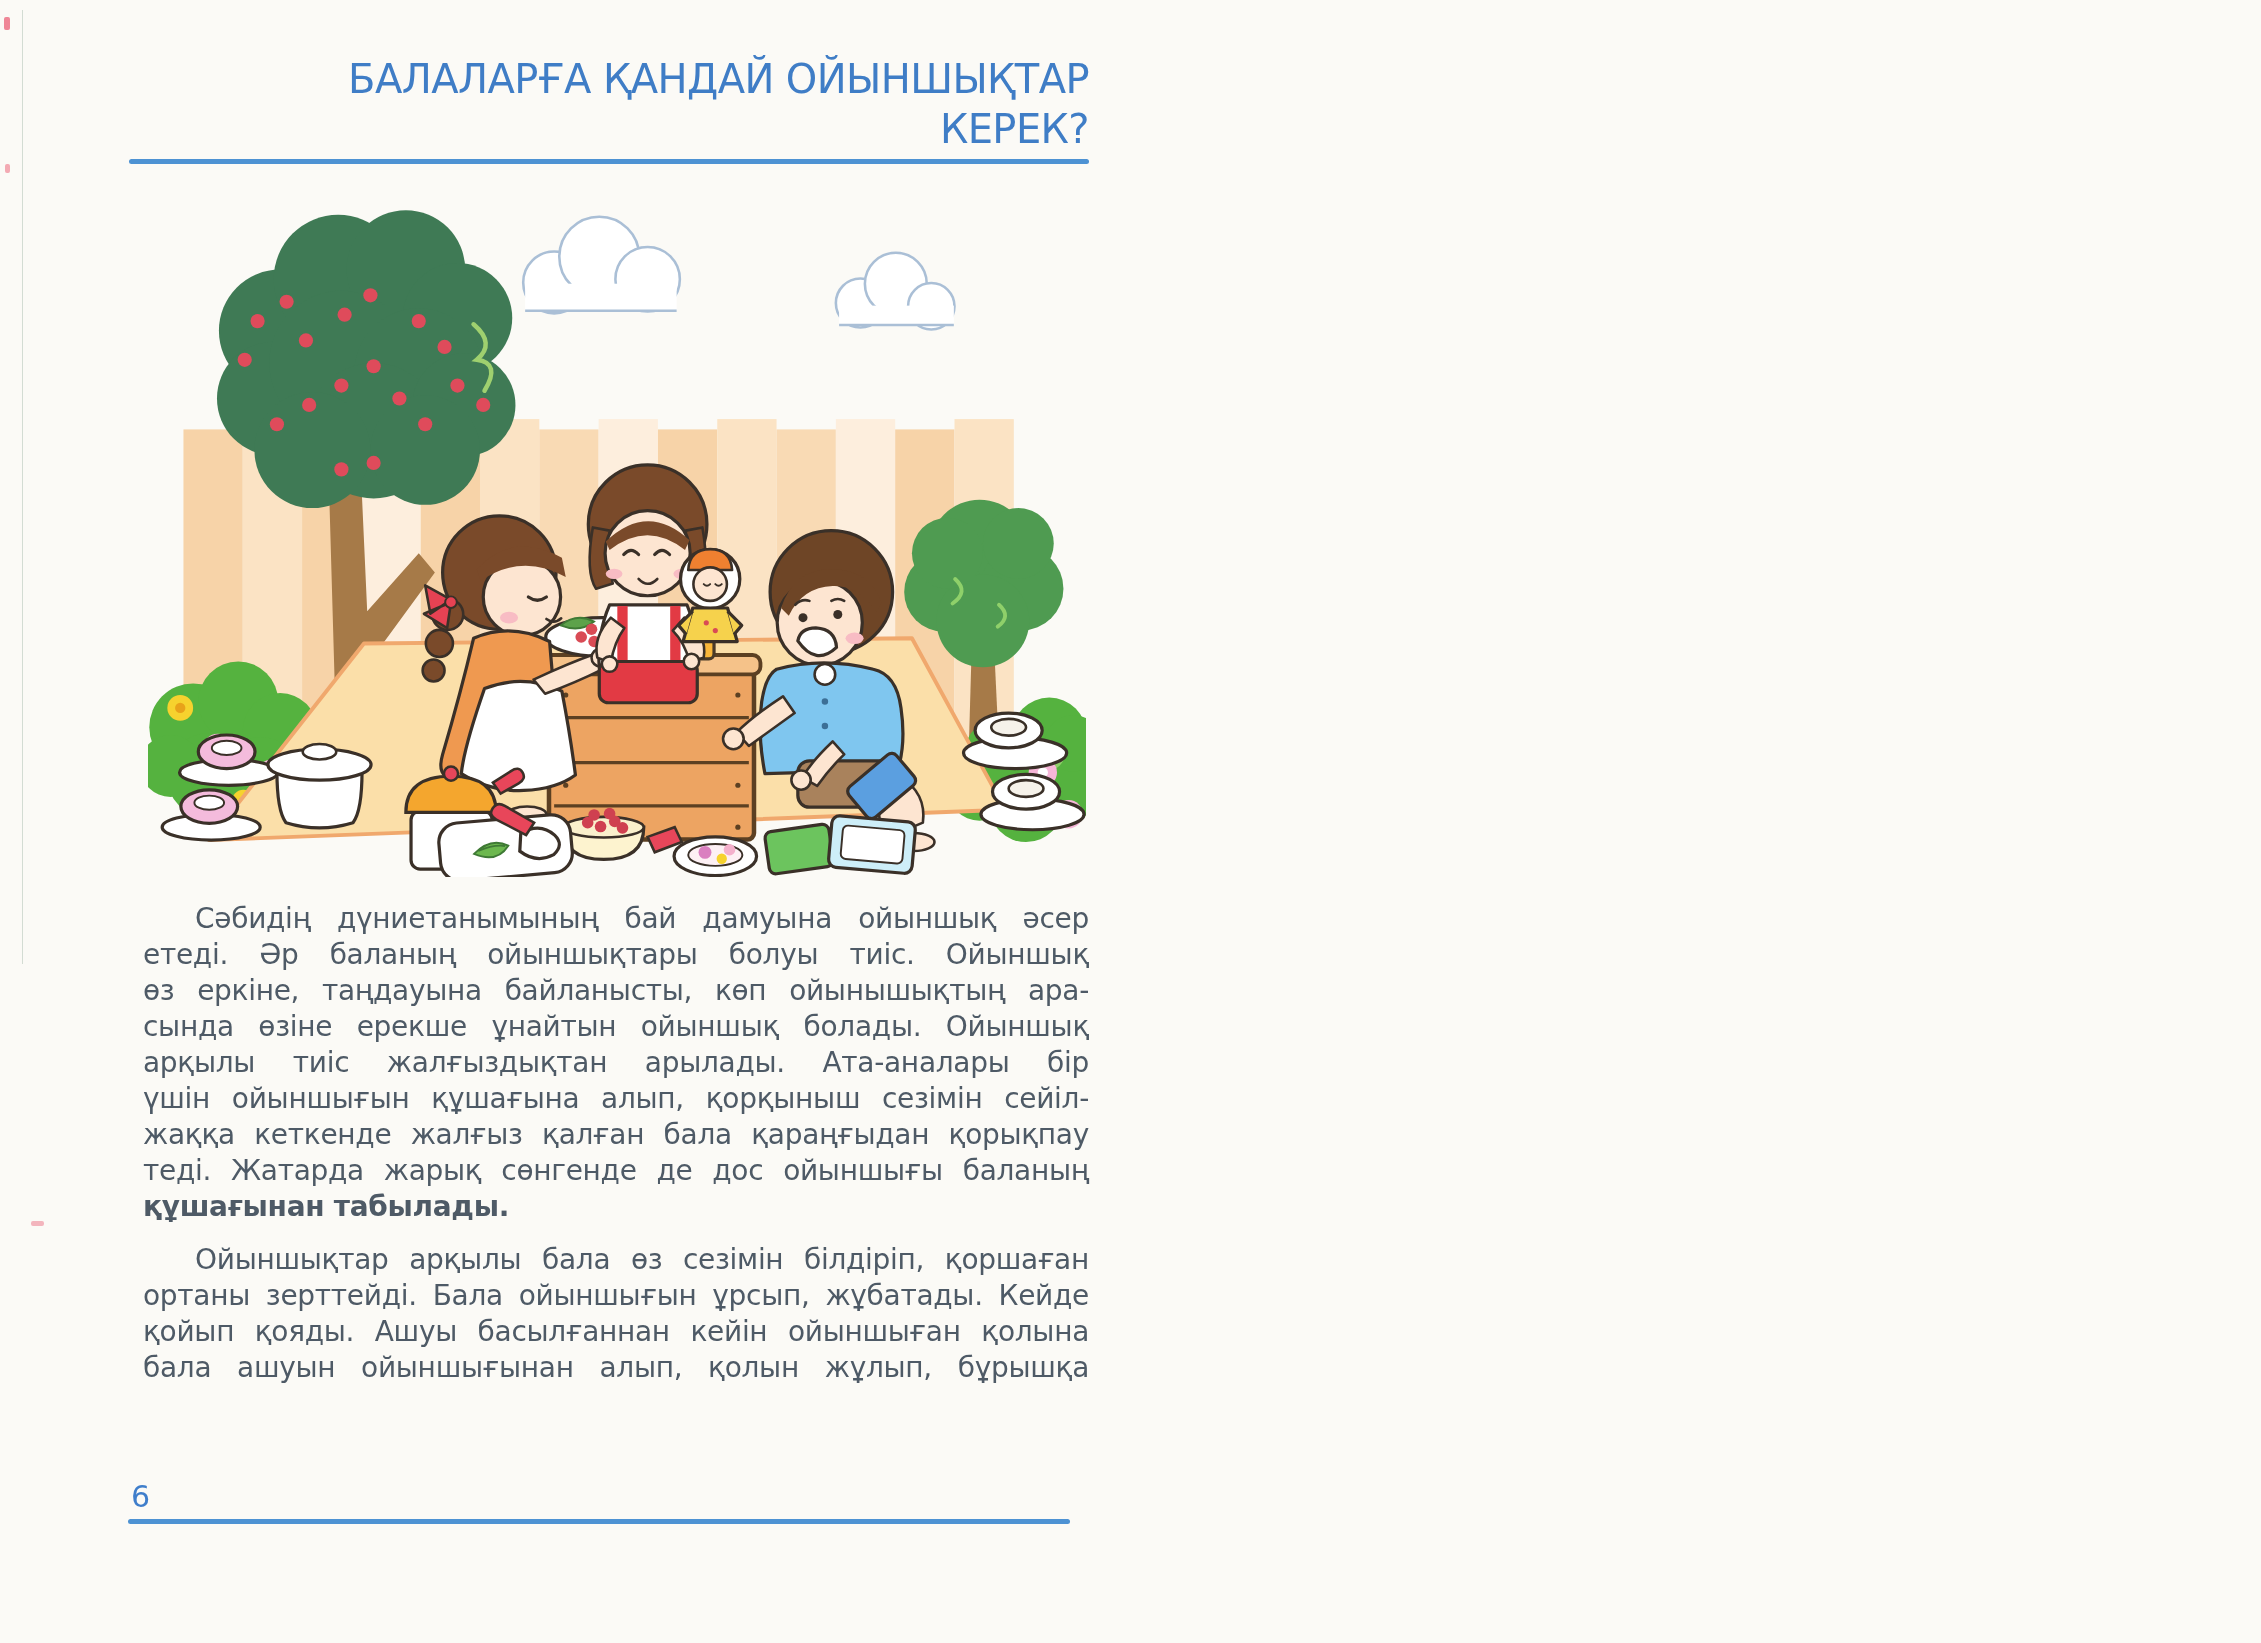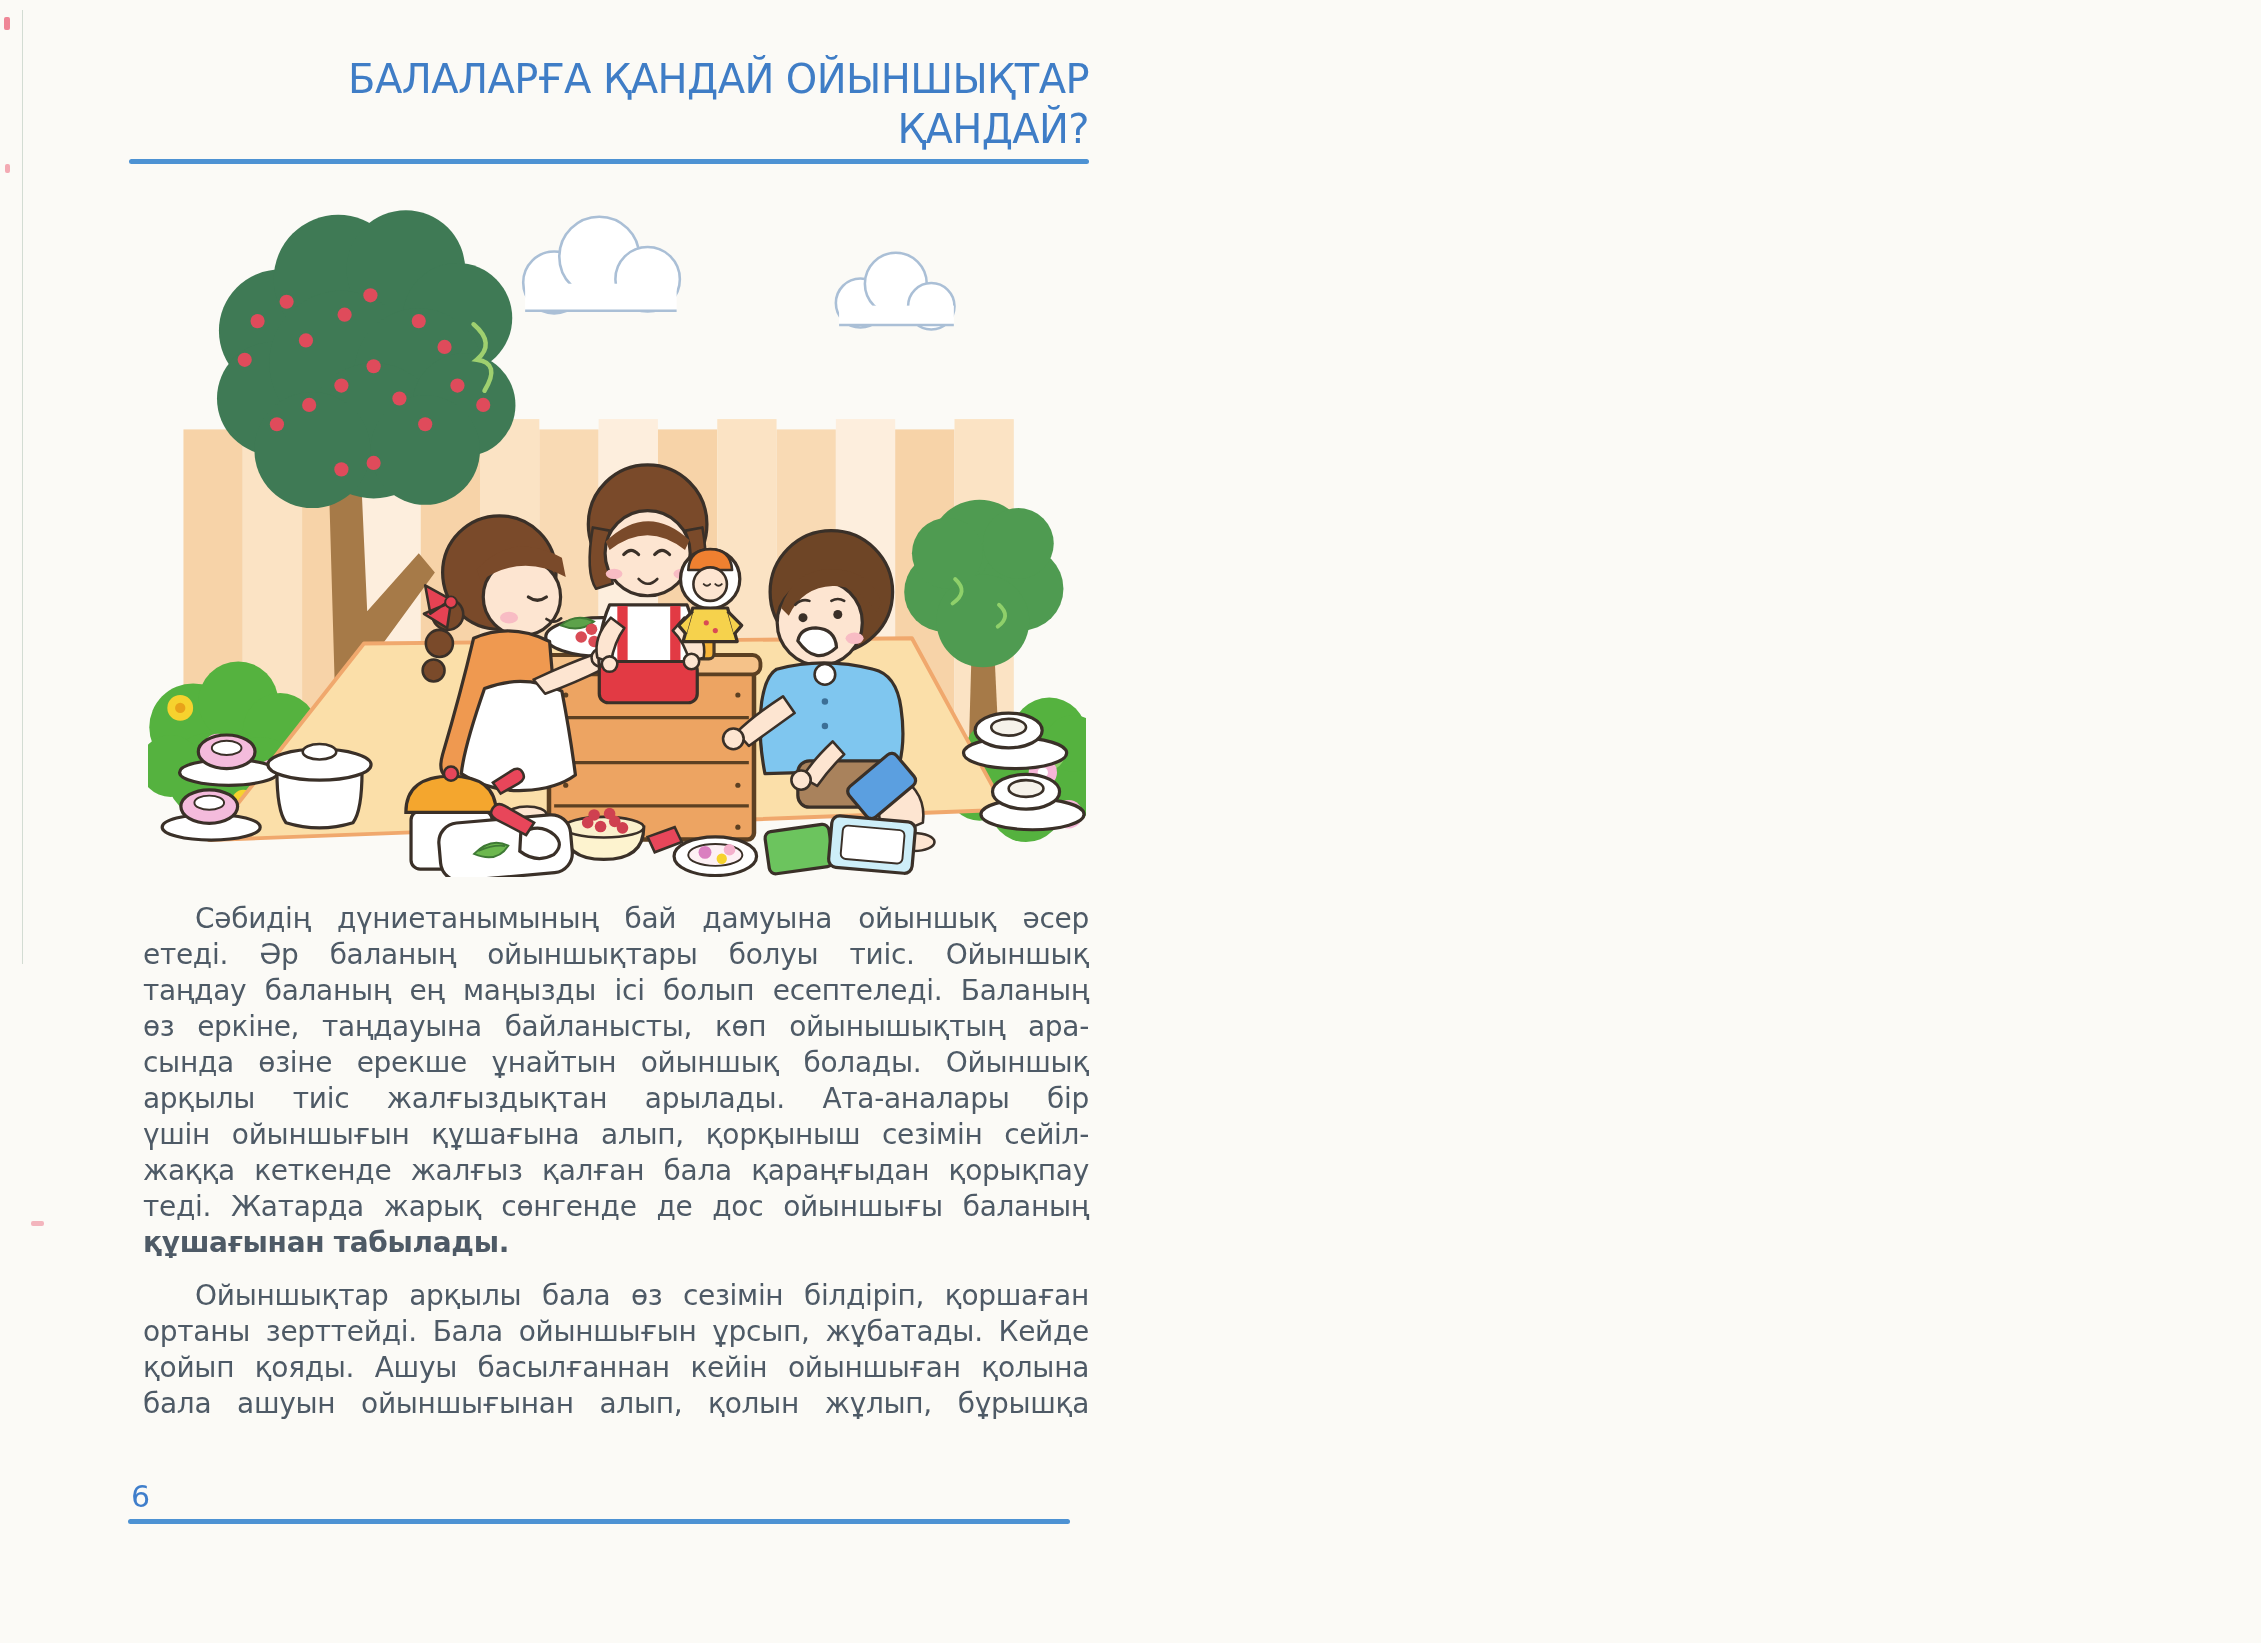--- a/index.html
+++ b/index.html
@@ -52,21 +52,21 @@
 <body>
 
 <div class="scan-line"></div>
 <div class="scan-dash dash1"></div>
 <div class="scan-dash dash2"></div>
 <div class="scan-dash dash3"></div>
 
 <section class="page page-left">
   <h1 class="title" style="margin:0;font-weight:400;">
     <div>БАЛАЛАРҒА ҚАНДАЙ ОЙЫНШЫҚТАР</div>
-    <div>ҚАНДАЙ?</div>
+    <div>КЕРЕК?</div>
   </h1>
   <div class="rule title-rule"></div>
 
   <svg class="illustration" width="938" height="685" viewBox="0 0 1455 1062">
 
     <g fill="#ffffff" stroke="#aabfd6" stroke-width="4">
       <circle cx="630" cy="140" r="48"></circle>
         <circle cx="700" cy="100" r="62"></circle>
         <circle cx="775" cy="135" r="50"></circle>
       <rect x="585" y="142" width="235" height="42" stroke="none"></rect>
@@ -355,21 +355,20 @@
       <ellipse cx="1372" cy="965" rx="80" ry="24" fill="#ffffff" stroke="#3a3028" stroke-width="5"></ellipse>
       <ellipse cx="1362" cy="930" rx="52" ry="27" fill="#ffffff" stroke="#3a3028" stroke-width="5"></ellipse>
       <ellipse cx="1362" cy="925" rx="27" ry="13" fill="#f6f2ea" stroke="#3a3028" stroke-width="4"></ellipse>
     </g>
   </svg>
 
   <div class="body body-left">
       <div class="para">
         <div class="line indent"><span>Сәбидің дүниетанымының бай дамуына ойыншық әсер</span></div>
         <div class="line"><span>етеді. Әр баланың ойыншықтары болуы тиіс. Ойыншық</span></div>
-        <div class="line"><span>таңдау баланың ең маңызды ісі болып есептеледі. Баланың</span></div>
         <div class="line"><span>өз еркіне, таңдауына байланысты, көп ойынышықтың ара-</span></div>
         <div class="line"><span>сында өзіне ерекше ұнайтын ойыншық болады. Ойыншық</span></div>
         <div class="line"><span>арқылы тиіс жалғыздықтан арылады. Ата-аналары бір</span></div>
         <div class="line"><span>үшін ойыншығын құшағына алып, қорқыныш сезімін сейіл-</span></div>
         <div class="line"><span>жаққа кеткенде жалғыз қалған бала қараңғыдан қорықпау</span></div>
         <div class="line"><span>теді. Жатарда жарық сөнгенде де дос ойыншығы баланың</span></div>
         <div class="line last"><span>құшағынан табылады.</span></div>
       </div>
       <div class="para">
         <div class="line indent"><span>Ойыншықтар арқылы бала өз сезімін білдіріп, қоршаған</span></div>

